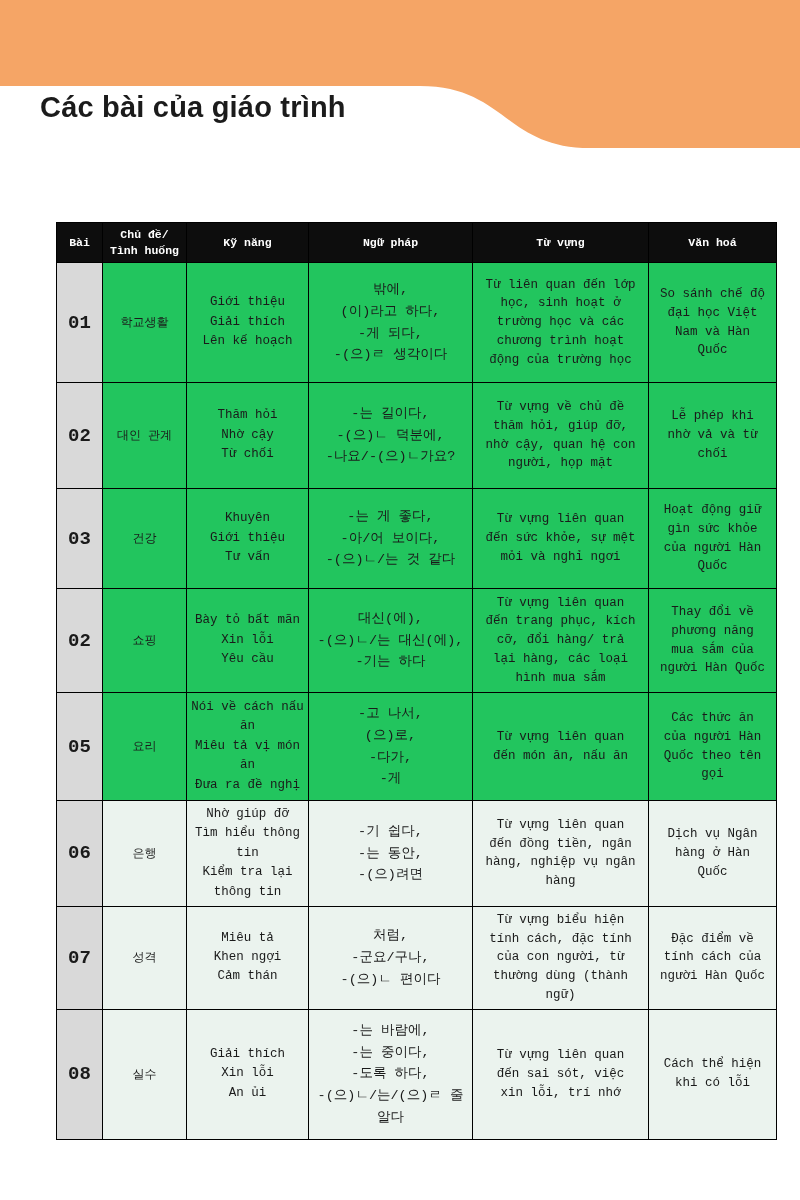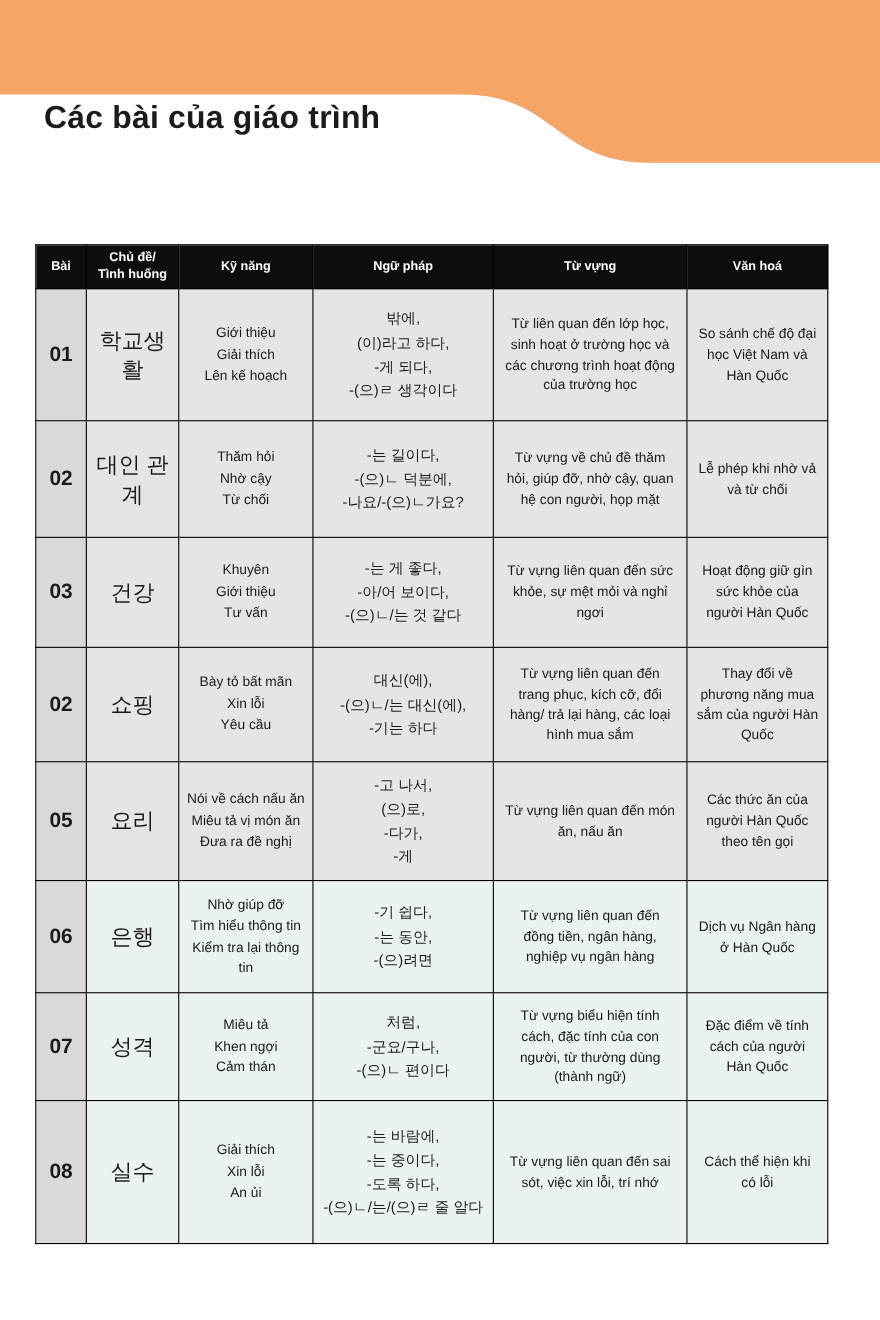--- a/index.html
+++ b/index.html
@@ -25,25 +25,26 @@
     top: 72px;
     font-size: 29px;
     font-weight: bold;
     color: #1b1b1b;
     letter-spacing: 0.2px;
   }
 
   
   table.toc {
     position: absolute;
-    left: 32px;
+    left: 56px;
     top: 222px;
     width: 720px;
     border-collapse: collapse;
     table-layout: fixed;
+    font-family: Liberation Mono, monospace;
   }
   .toc th, .toc td {
     border: 1px solid #000;
     vertical-align: middle;
     text-align: center;
     white-space: pre-line;
   }
   .toc thead tr { height: 38px; }
   .toc th {
     background: #0d0d0d;
@@ -51,27 +52,27 @@
     font-size: 11.5px;
     font-weight: bold;
     line-height: 1.35;
     padding: 4px 2px;
   }
   td.lesson {
     background: #d9d9d9;
     font-weight: bold;
     font-size: 19px;
   }
-  td.topic   { font-size: 20px; padding: 2px; text-align: center; }
+  td.topic   { font-size: 12px; padding: 2px; text-align: center; }
   td.skills  { font-size: 12.5px; line-height: 1.55; padding: 4px 4px; }
   td.grammar { font-size: 13.5px; line-height: 1.6; padding: 4px 6px; }
   td.vocab   { font-size: 12.5px; line-height: 1.5; padding: 4px 10px; }
   td.culture { font-size: 12.5px; line-height: 1.5; padding: 4px 8px; }
 
-  tbody tr.peach td:not(.lesson) { background: #e5e5e5; }
+  tbody tr.peach td:not(.lesson) { background: #22c55e; }
   tbody tr.mint  td:not(.lesson) { background: #ebf3ee; }
 
   tbody tr:nth-child(1) { height: 120px; }
   tbody tr:nth-child(2) { height: 106px; }
   tbody tr:nth-child(3) { height: 100px; }
   tbody tr:nth-child(4) { height: 104px; }
   tbody tr:nth-child(5) { height: 108px; }
   tbody tr:nth-child(6) { height: 102px; }
   tbody tr:nth-child(7) { height: 98px;  }
   tbody tr:nth-child(8) { height: 130px; }

